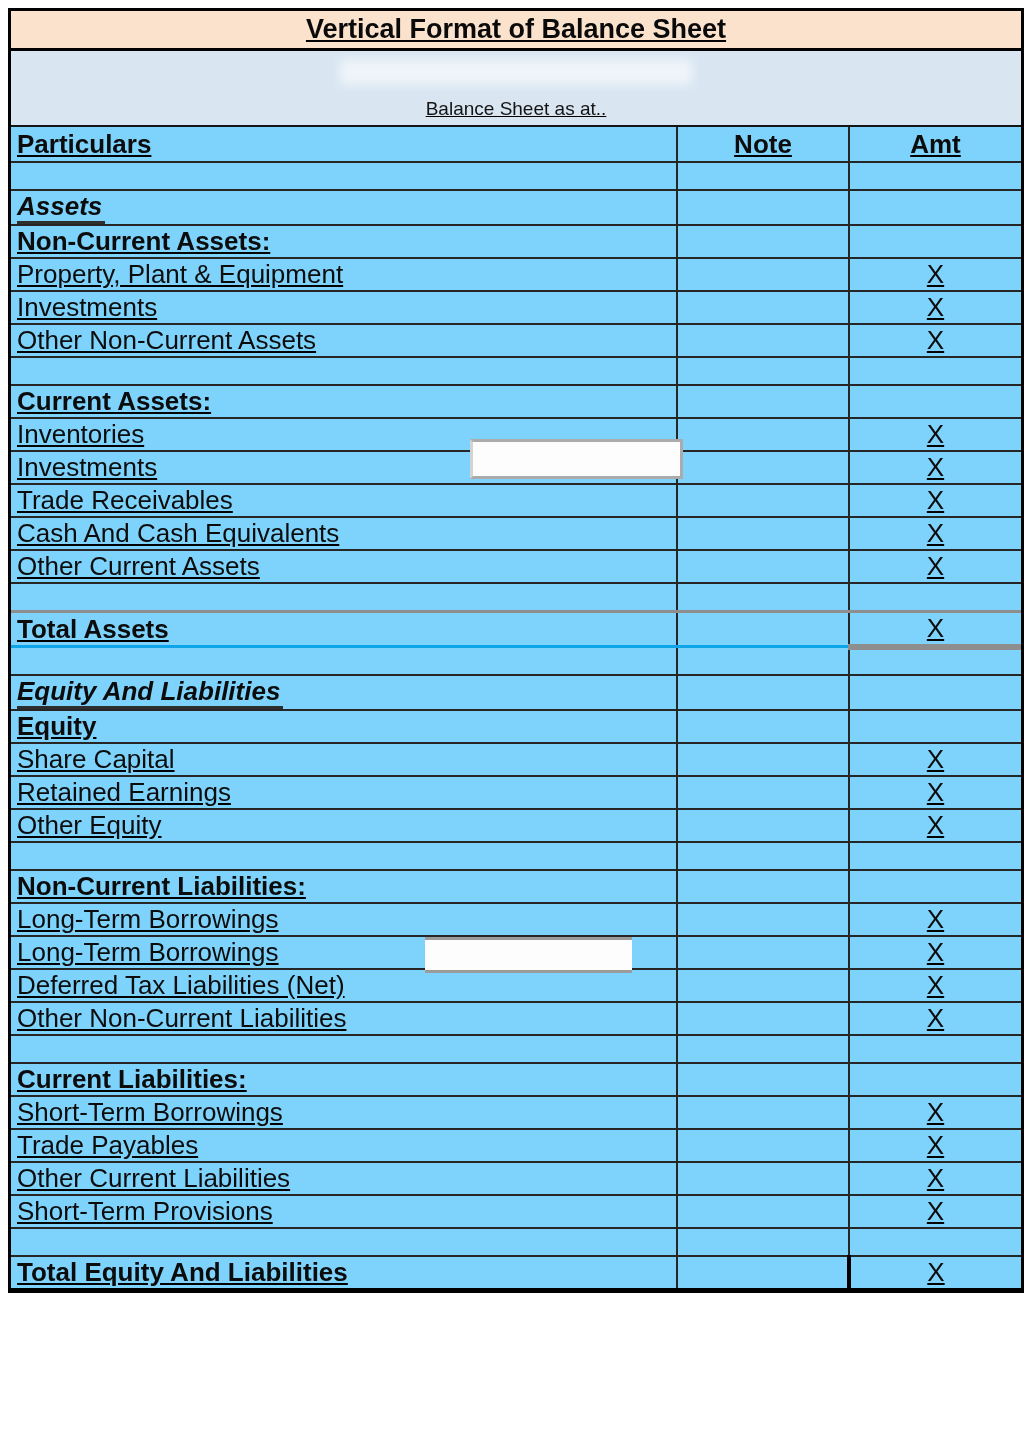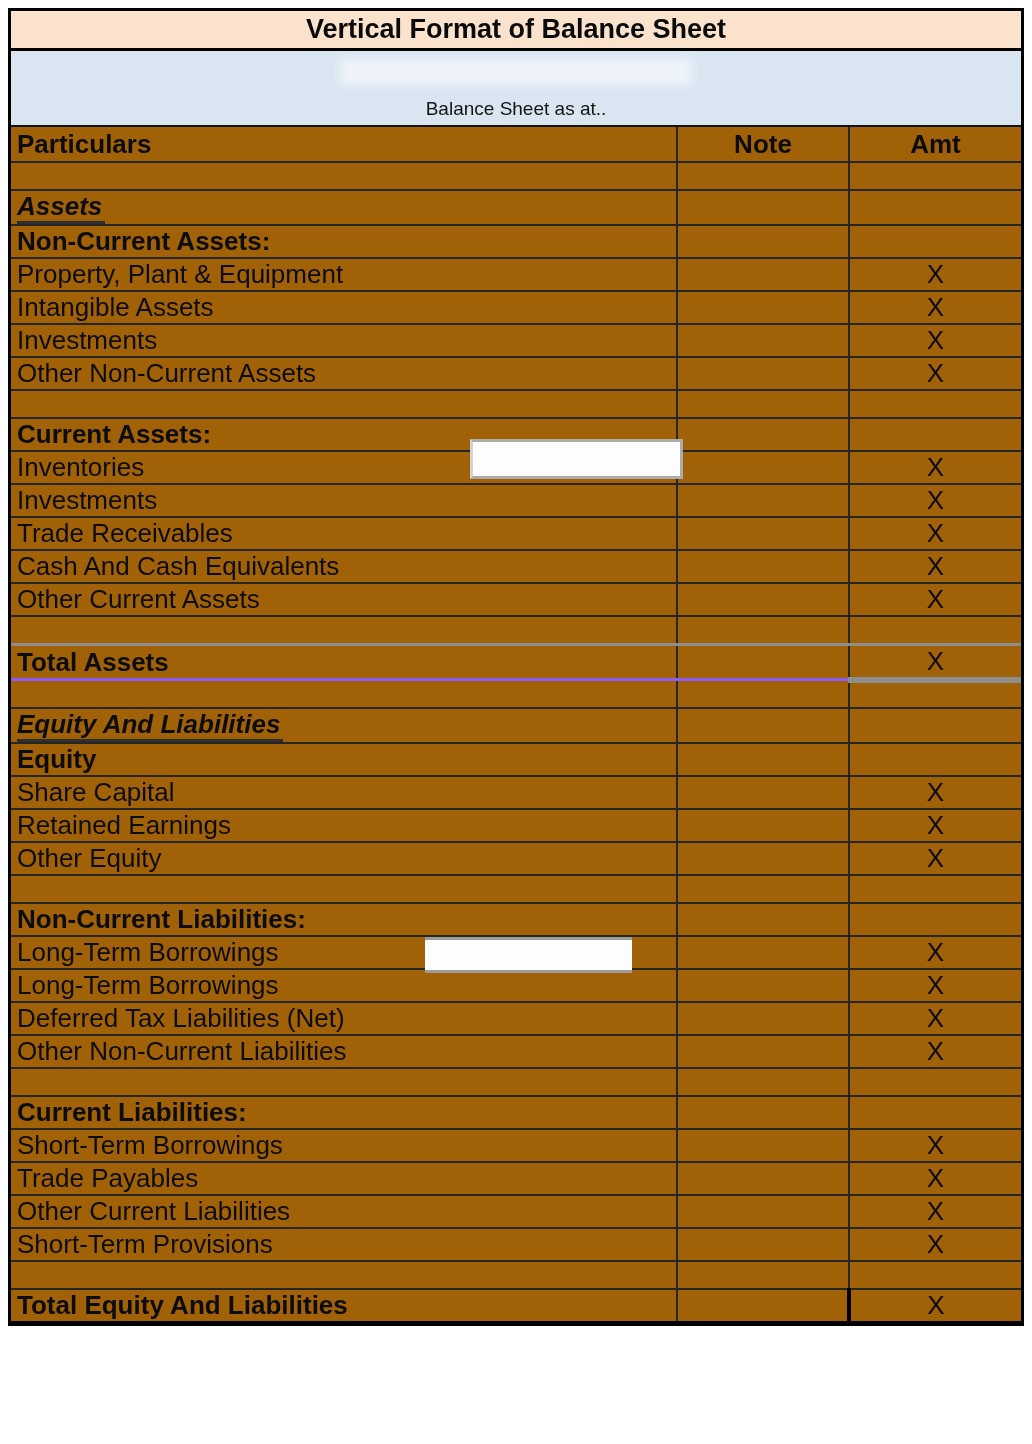--- a/index.html
+++ b/index.html
@@ -7,21 +7,22 @@
     width: 1032px; height: 1444px;
     background: #ffffff;
     font-family: "Liberation Sans", "DejaVu Sans", sans-serif;
   }
   .sheet {
     position: absolute;
     left: 8px; top: 8px;
     width: 1010px;
     border: 3px solid #000000;
     border-bottom-width: 5px;
-    background: #a16207;
+    background: #7dd3fc;
+    text-decoration: underline;
   }
   .title-bar {
     background: #fbe2cd;
     height: 37px;
     border-bottom: 3px solid #000000;
     display: flex; align-items: center; justify-content: center;
     font-weight: bold; font-size: 27px; color: #0a0a0a;
   }
   .subtitle-bar {
     background: #d9e6f2;
@@ -65,21 +66,21 @@
   .note-cell, .amt-cell { text-align: center; }
   tr.r-subsection .label, tr.r-total .label { font-weight: bold; }
   tr.r-section .label span {
     font-weight: bold;
     font-style: italic;
     border-bottom: 3px solid #2e2e2e;
     padding: 0 3px 1px 0;
     display: inline-block;
     line-height: 1.05;
   }
-  tr.total-assets td { border-top: 3px solid #8e8e8e; border-bottom: 3px solid #8b5cf6; }
+  tr.total-assets td { border-top: 3px solid #8e8e8e; border-bottom: 3px solid #0ea5e9; }
   tr.total-assets td.amt-cell { border-bottom: 6px solid #8e8e8e; }
   tr.grand-total td { border-bottom: none; border-radius: 17px; }
   tr.grand-total td.amt-cell { border-left: 4px solid #000000; }
   .blur-box {
     position: absolute;
     background: #fdfdfd;
     filter: blur(0.6px);
     pointer-events: none;
   }
   .b1 {
@@ -134,25 +135,20 @@
           <td class="label">Non-Current Assets:</td>
           <td class="note-cell"></td>
           <td class="amt-cell"></td>
         </tr>
         <tr class="r-item">
           <td class="label">Property, Plant &amp; Equipment</td>
           <td class="note-cell"></td>
           <td class="amt-cell">X</td>
         </tr>
         <tr class="r-item">
-          <td class="label">Intangible Assets</td>
-          <td class="note-cell"></td>
-          <td class="amt-cell">X</td>
-        </tr>
-        <tr class="r-item">
           <td class="label">Investments</td>
           <td class="note-cell"></td>
           <td class="amt-cell">X</td>
         </tr>
         <tr class="r-item">
           <td class="label">Other Non-Current Assets</td>
           <td class="note-cell"></td>
           <td class="amt-cell">X</td>
         </tr>
         <tr class="r-blank">

